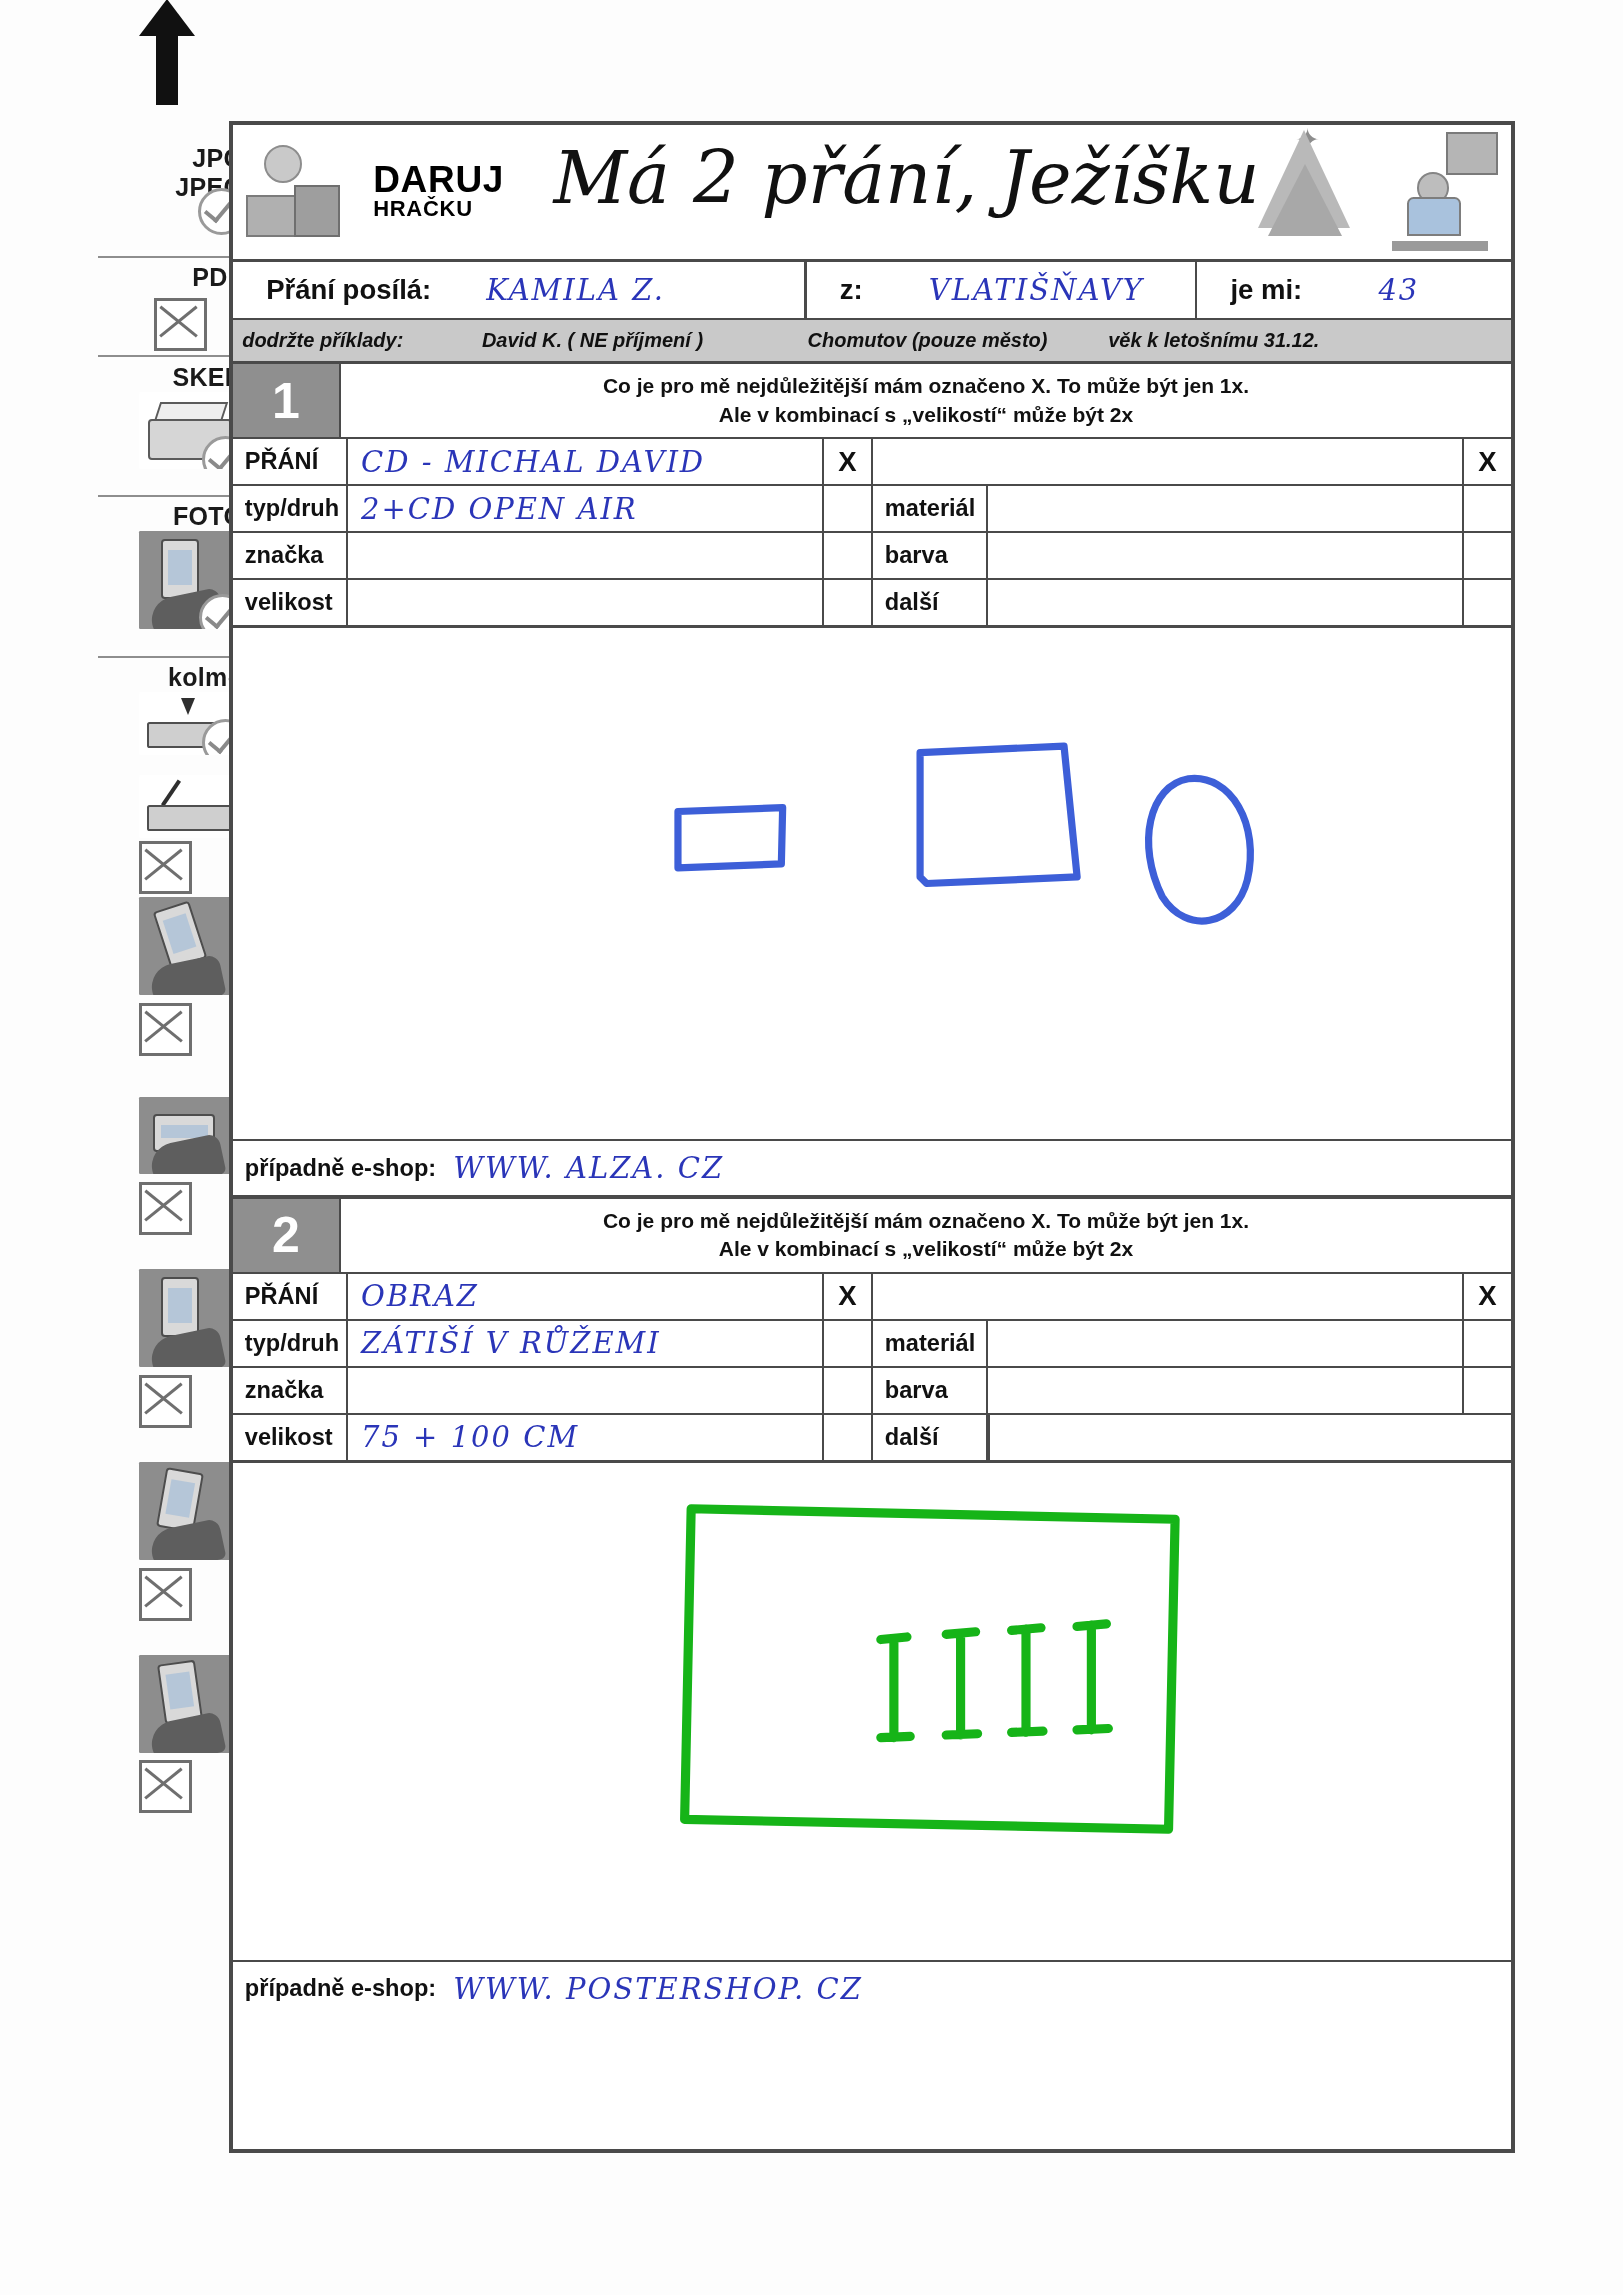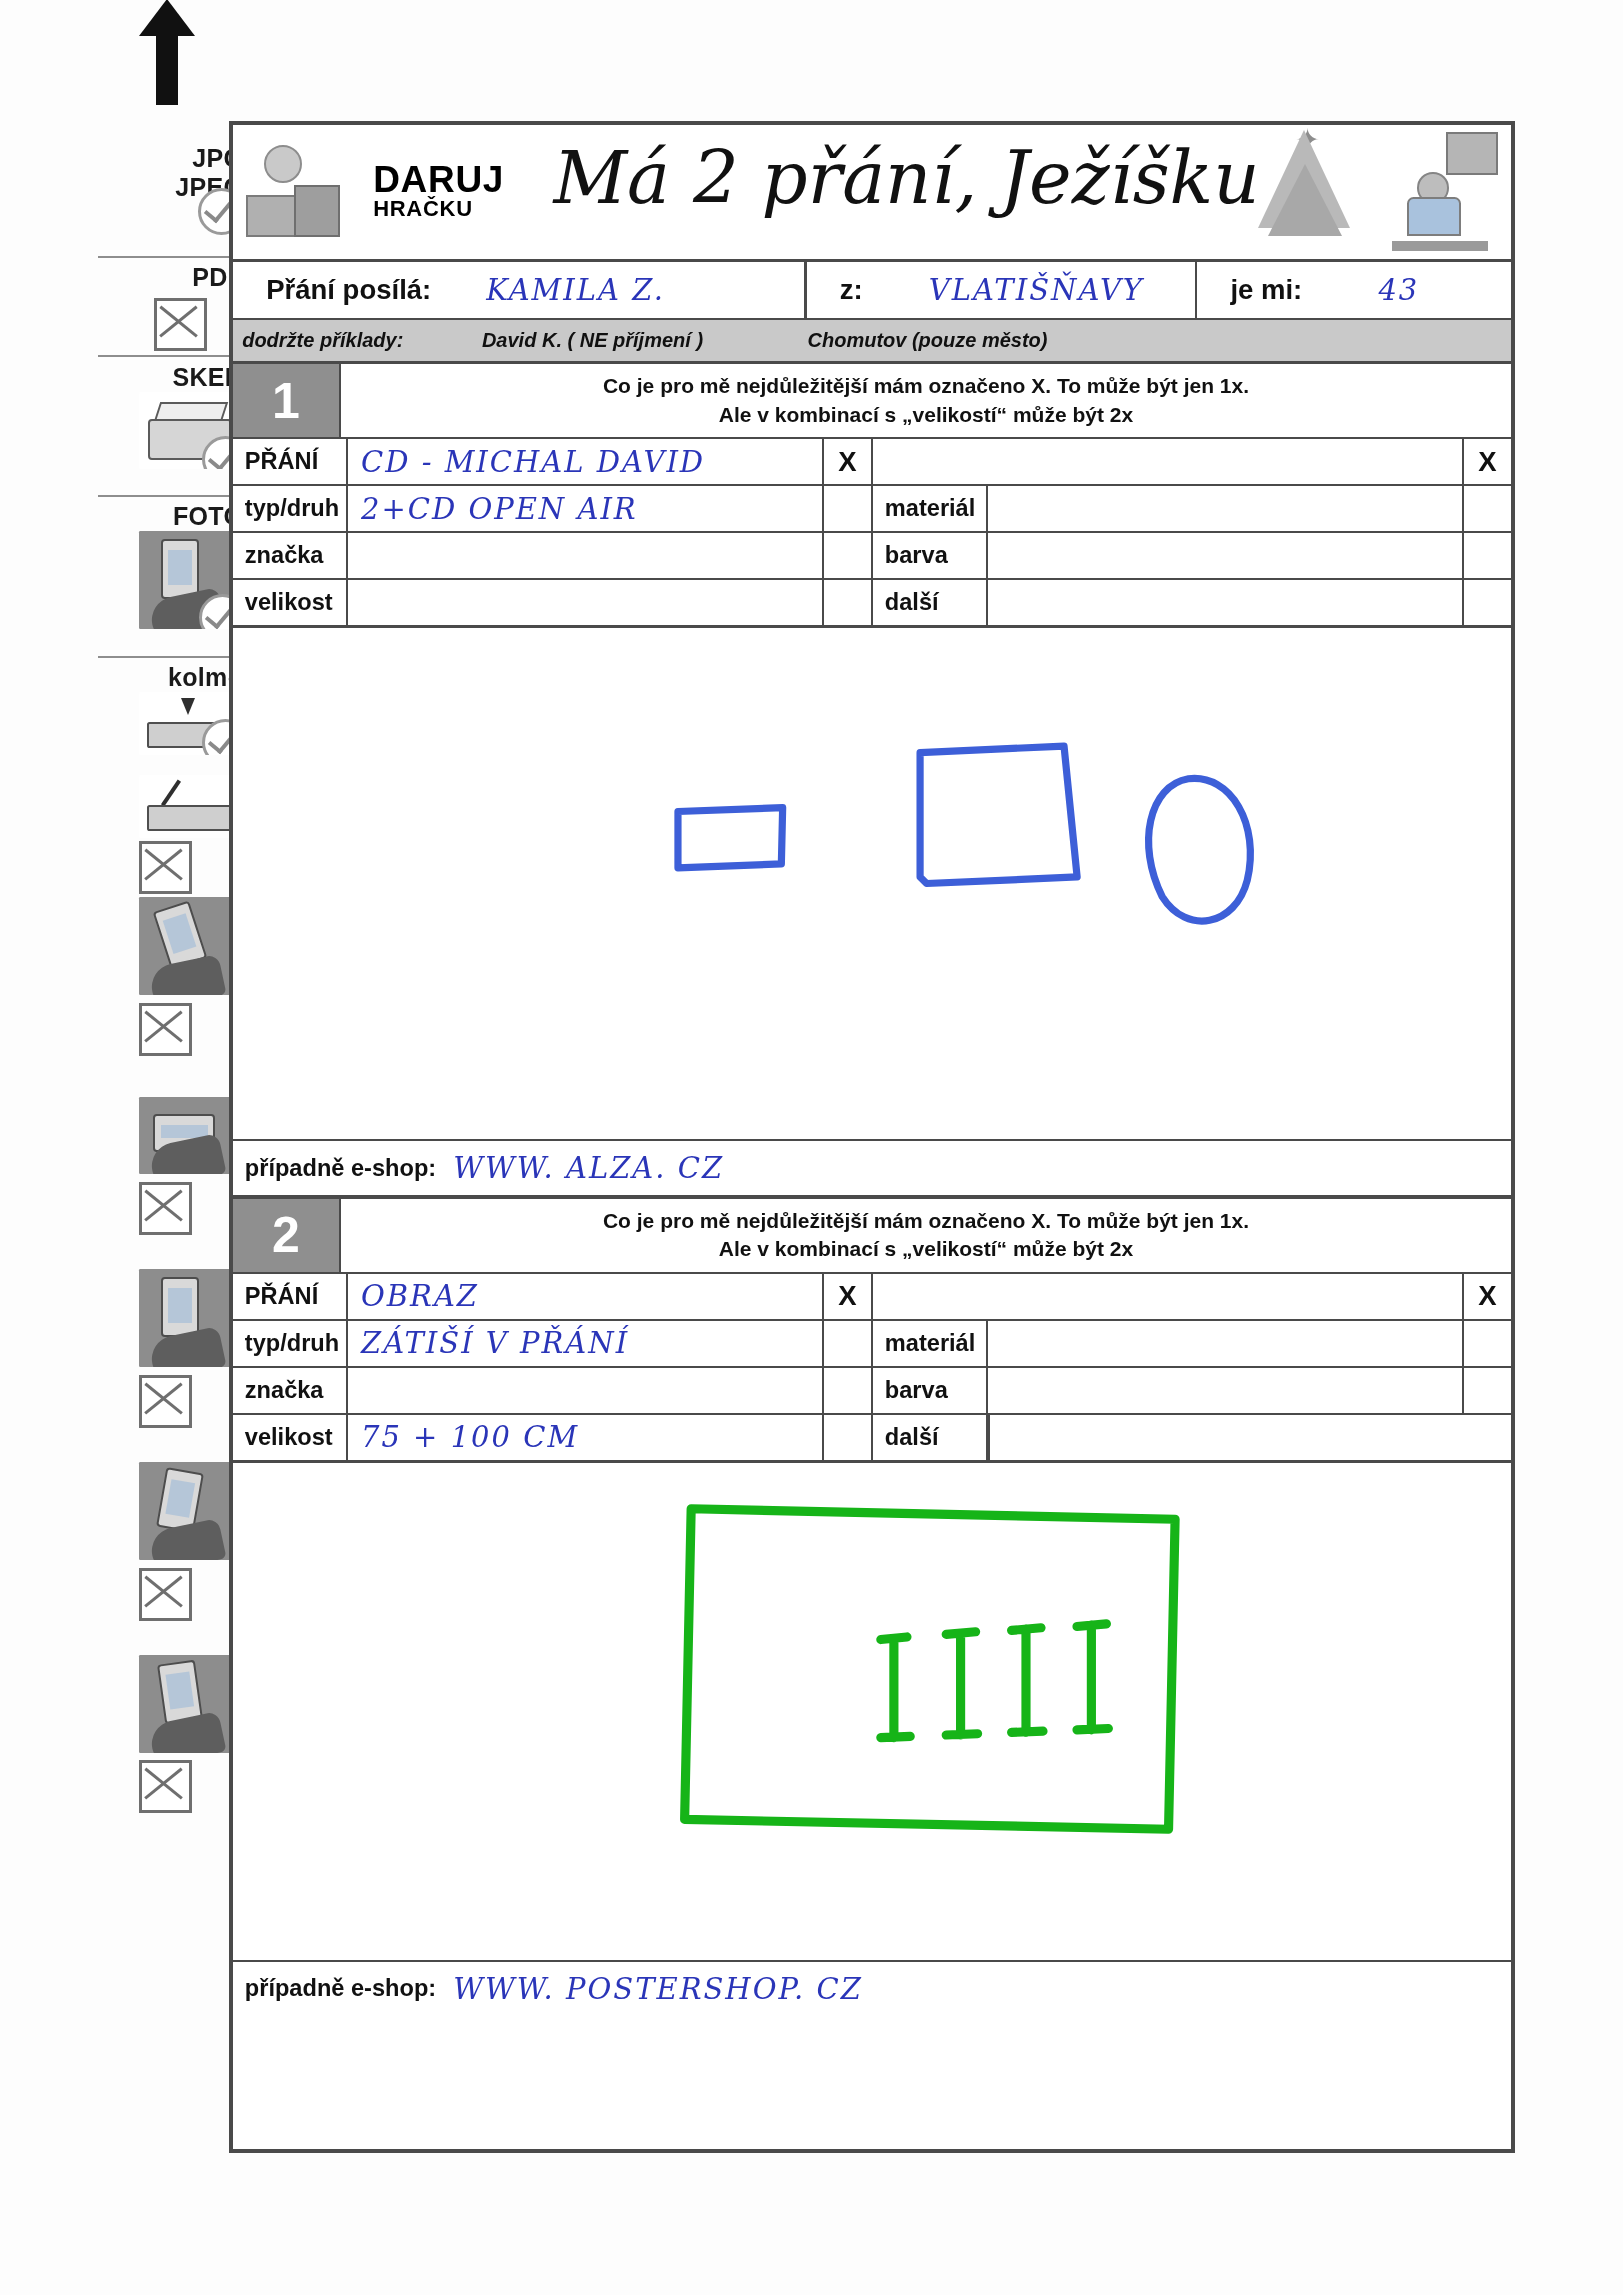--- a/index.html
+++ b/index.html
@@ -651,20 +651,21 @@
       </div>
       <div class="cell" style="flex:1">
         <span class="hand">43</span>
       </div>
     </div>
 
     <div class="examples">
       <div class="cell left" style="width:196px">dodržte příklady:</div>
       <div class="cell" style="width:327px">David K. ( NE příjmení )</div>
       <div class="cell" style="width:343px">Chomutov  (pouze město)</div>
+      <div class="cell left" style="flex:1">věk k letošnímu 31.12.</div>
     </div>
 
     <div class="sec-head">
       <div class="sec-num">1</div>
       <div class="sec-note">
         <span>Co je pro mě nejdůležitější mám označeno X.  To může být jen 1x.</span>
         <span>Ale v kombinací s „velikostí“ může být 2x</span>
       </div>
     </div>
 
@@ -761,21 +762,21 @@
         <div class="g-row">
           <div class="g-lbl">PŘÁNÍ</div>
           <div class="g-val">
               <span class="hand">OBRAZ</span>
             </div>
           <div class="g-x">X</div>
         </div>
         <div class="g-row">
           <div class="g-lbl">typ/druh</div>
           <div class="g-val">
-              <span class="hand">ZÁTIŠÍ V PŘÁNÍ</span>
+              <span class="hand">ZÁTIŠÍ V RŮŽEMI</span>
             </div>
           <div class="g-x blank"></div>
         </div>
         <div class="g-row">
           <div class="g-lbl">značka</div>
           <div class="g-val">
               <span class="hand"></span>
             </div>
           <div class="g-x blank"></div>
         </div>

